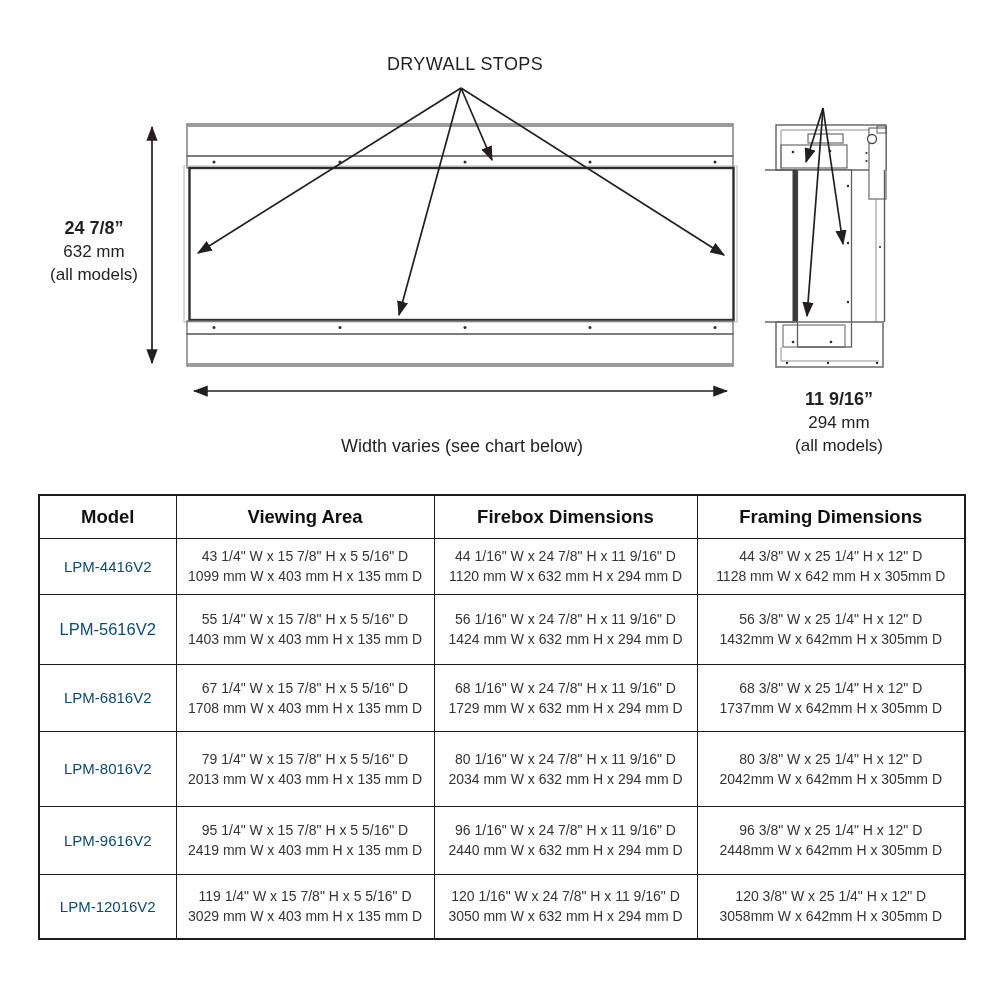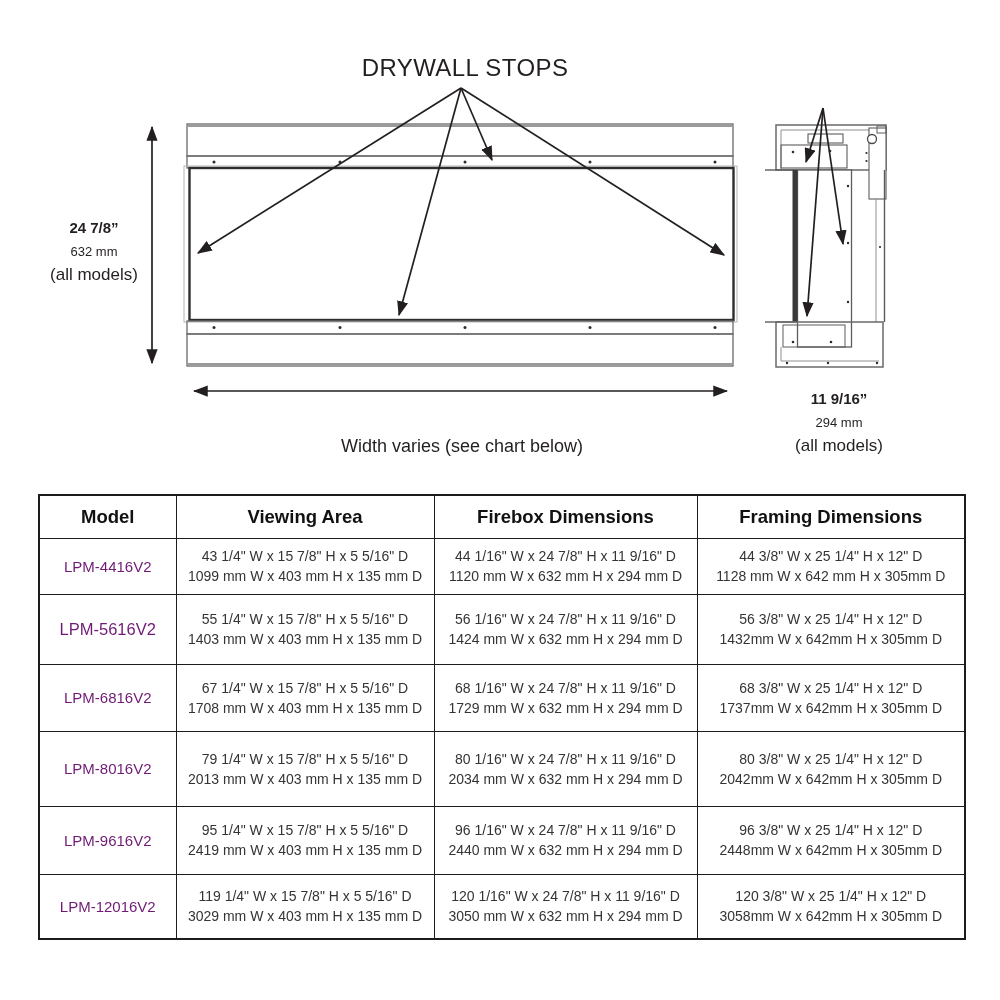--- a/index.html
+++ b/index.html
@@ -1,42 +1,42 @@
 <!DOCTYPE html>
 <html><head>
 <meta charset="utf-8">
 <style>
   html,body{margin:0;padding:0;background:#ffffff;}
   .sheet{
     position:relative;width:1000px;height:1000px;background:#ffffff;
     font-family:"Liberation Sans",sans-serif;color:#231f20;overflow:hidden;
   }
   .lbl{position:absolute;text-align:center;line-height:1.2;}
-  .lbl-drywall-front{left:330px;top:54px;width:270px;font-size:24px;font-weight:500;letter-spacing:.4px;}
+  .lbl-drywall-front{left:330px;top:54px;width:270px;font-size:18px;font-weight:500;letter-spacing:.4px;}
   .lbl-drywall-side{left:758px;top:55px;width:132px;font-size:18px;font-weight:500;letter-spacing:.4px;line-height:25px;}
   .dim-block{position:absolute;text-align:center;}
   .dim-left{left:16px;top:216px;width:156px;}
   .dim-right{left:761px;top:387px;width:156px;}
-  .dim-imperial{font-size:15px;font-weight:700;line-height:24px;}
-  .dim-metric{font-size:13px;line-height:23px;}
+  .dim-imperial{font-size:18px;font-weight:700;line-height:24px;}
+  .dim-metric{font-size:17px;line-height:23px;}
   .dim-note{font-size:17px;line-height:23px;}
   .lbl-width{left:311px;top:407px;width:302px;font-size:18px;margin-top:29px;}
 
   .spec-table{
     position:absolute;left:38px;top:494px;width:926px;
     border-collapse:collapse;table-layout:fixed;
   }
   .spec-table th,.spec-table td{
     border:1.5px solid #1c1c1c;text-align:center;vertical-align:middle;
     padding:2px 4px;overflow:hidden;
   }
   .spec-table{border:2px solid #1c1c1c;}
   .spec-table th{font-size:18.5px;font-weight:700;color:#111;}
   .hdr-row{height:43px;}
-  .model-cell{font-size:15px;color:#701a75;}
+  .model-cell{font-size:15px;color:#0c4a6e;}
   .dims-cell .line{font-size:14px;line-height:20px;color:#343434;}
   .r1{height:56px;}.r2{height:70px;}.r3{height:67px;}
   .r4{height:75px;}.r5{height:68px;}.r6{height:65px;}
   .r2 .model-cell{font-size:16.5px;}
   svg{position:absolute;left:0;top:0;}
 </style>
 </head>
 <body>
 
 <div class="sheet">

